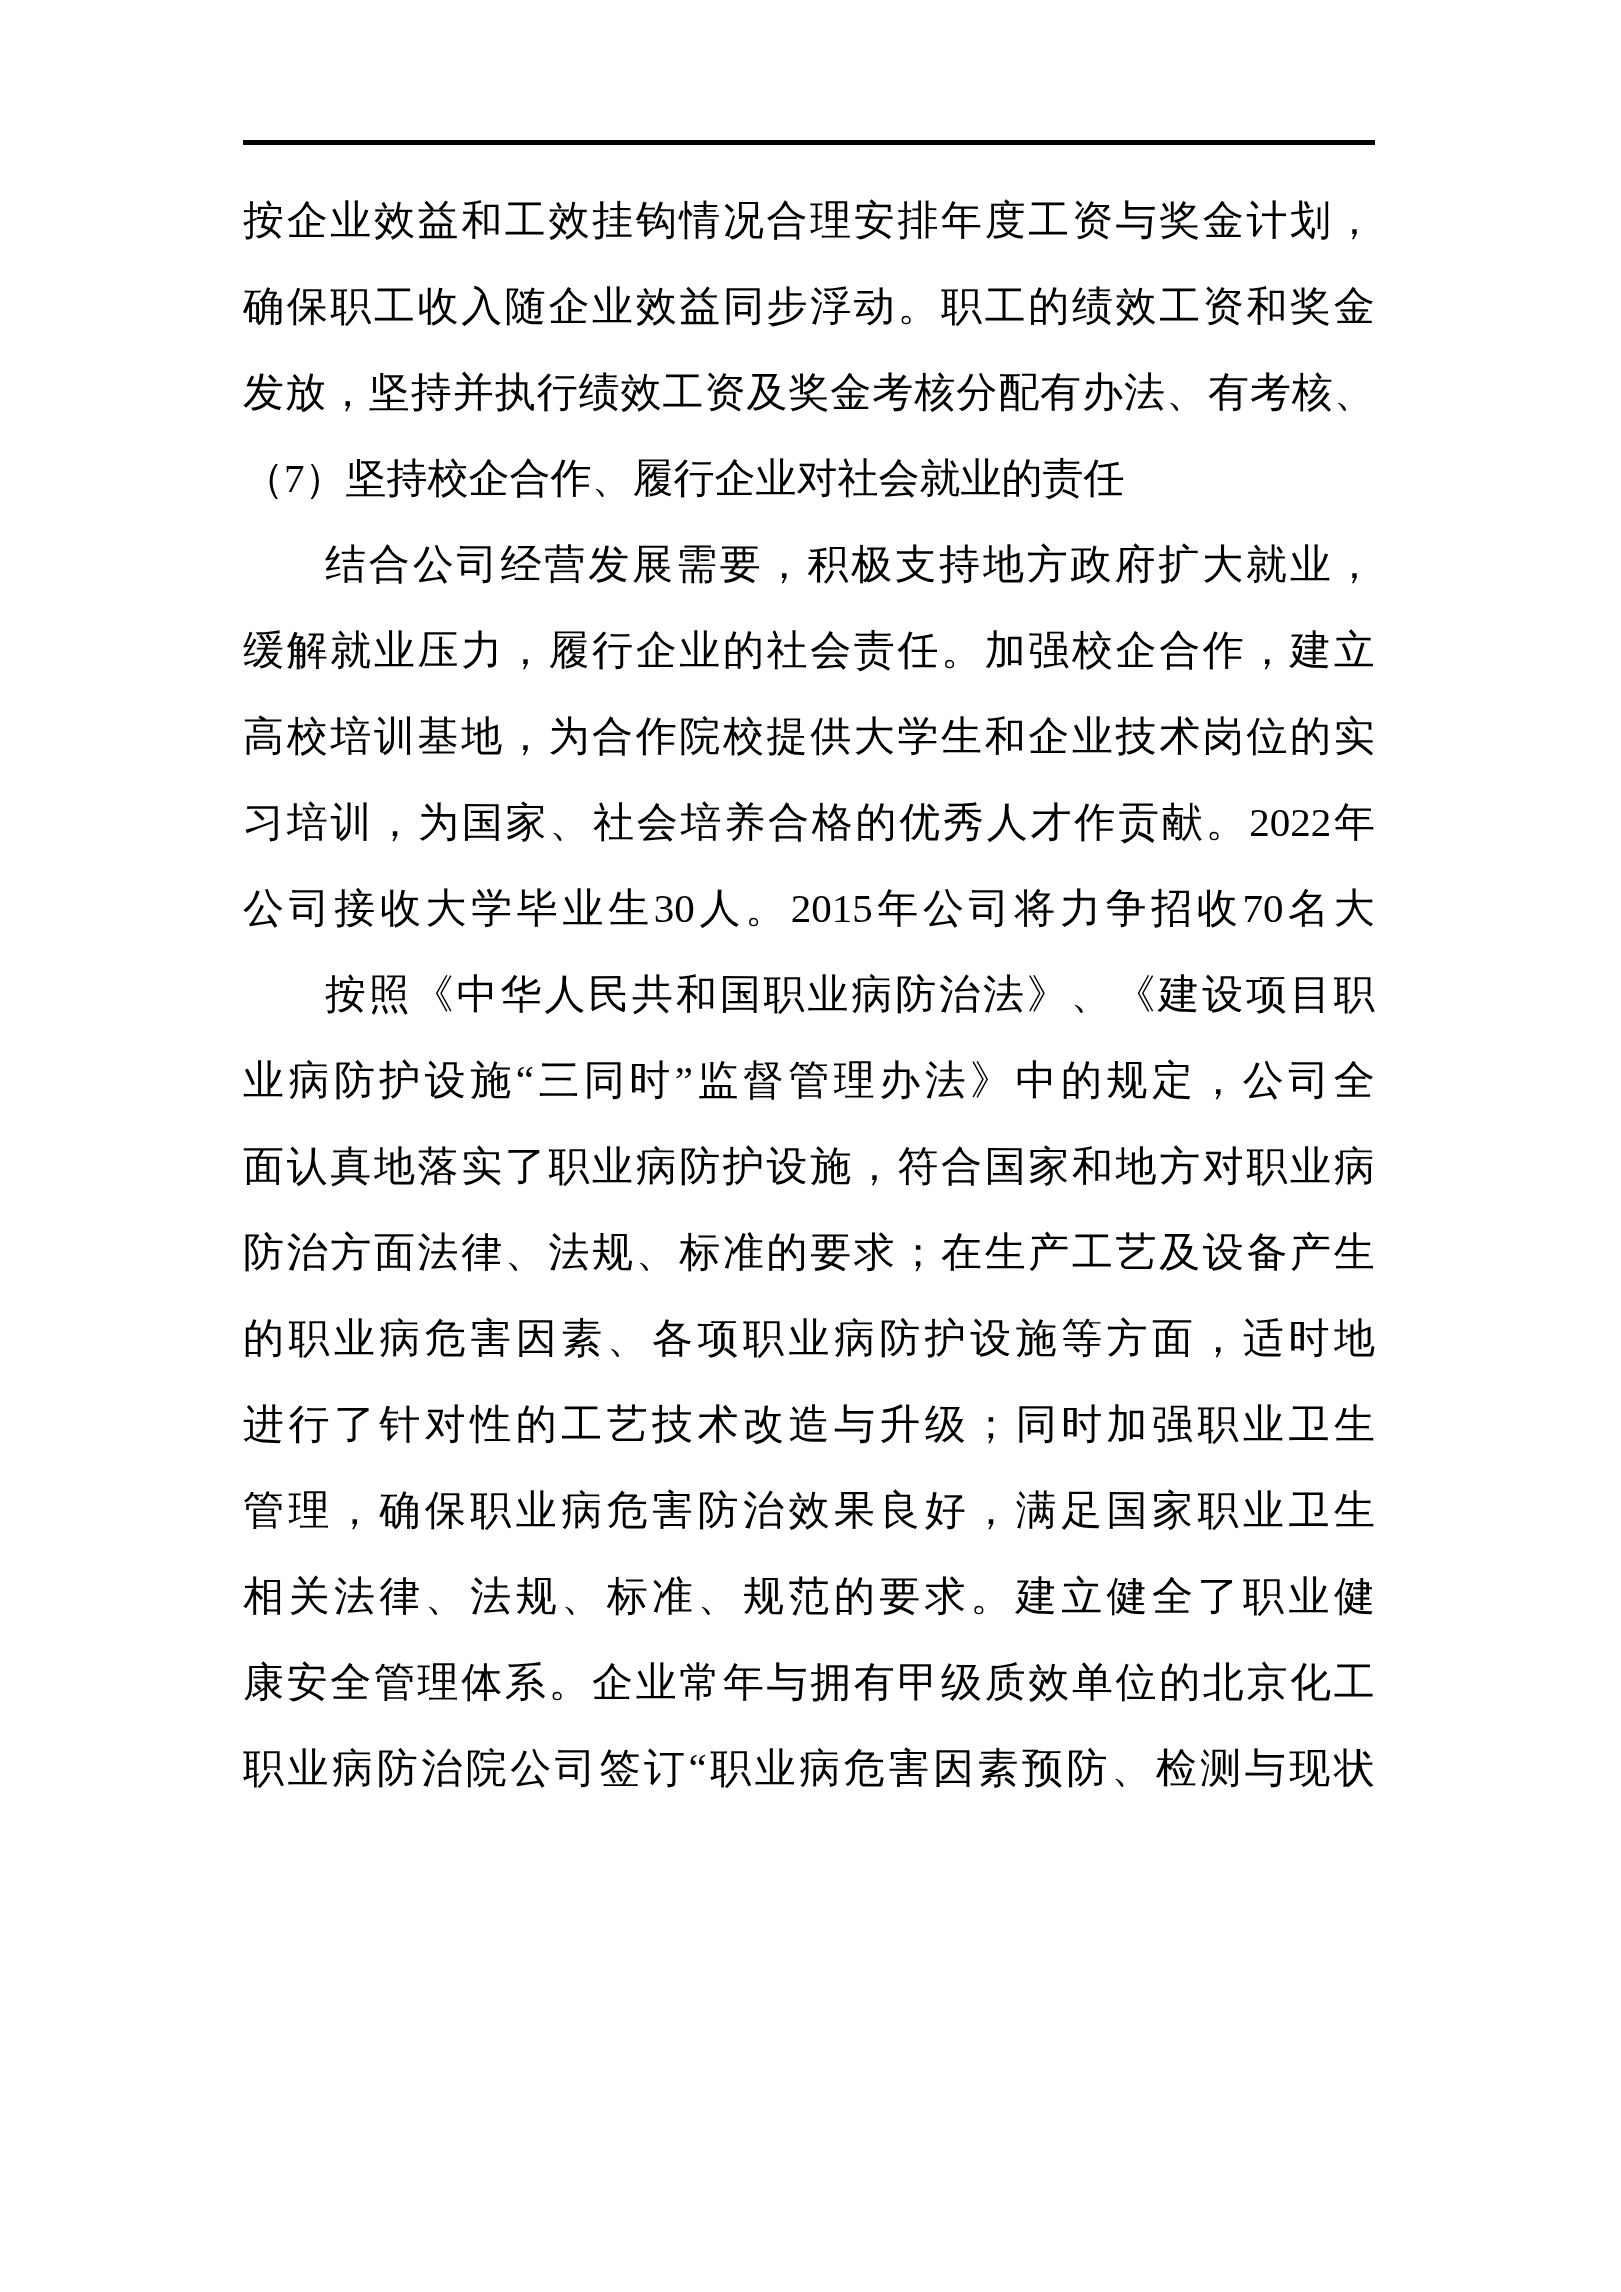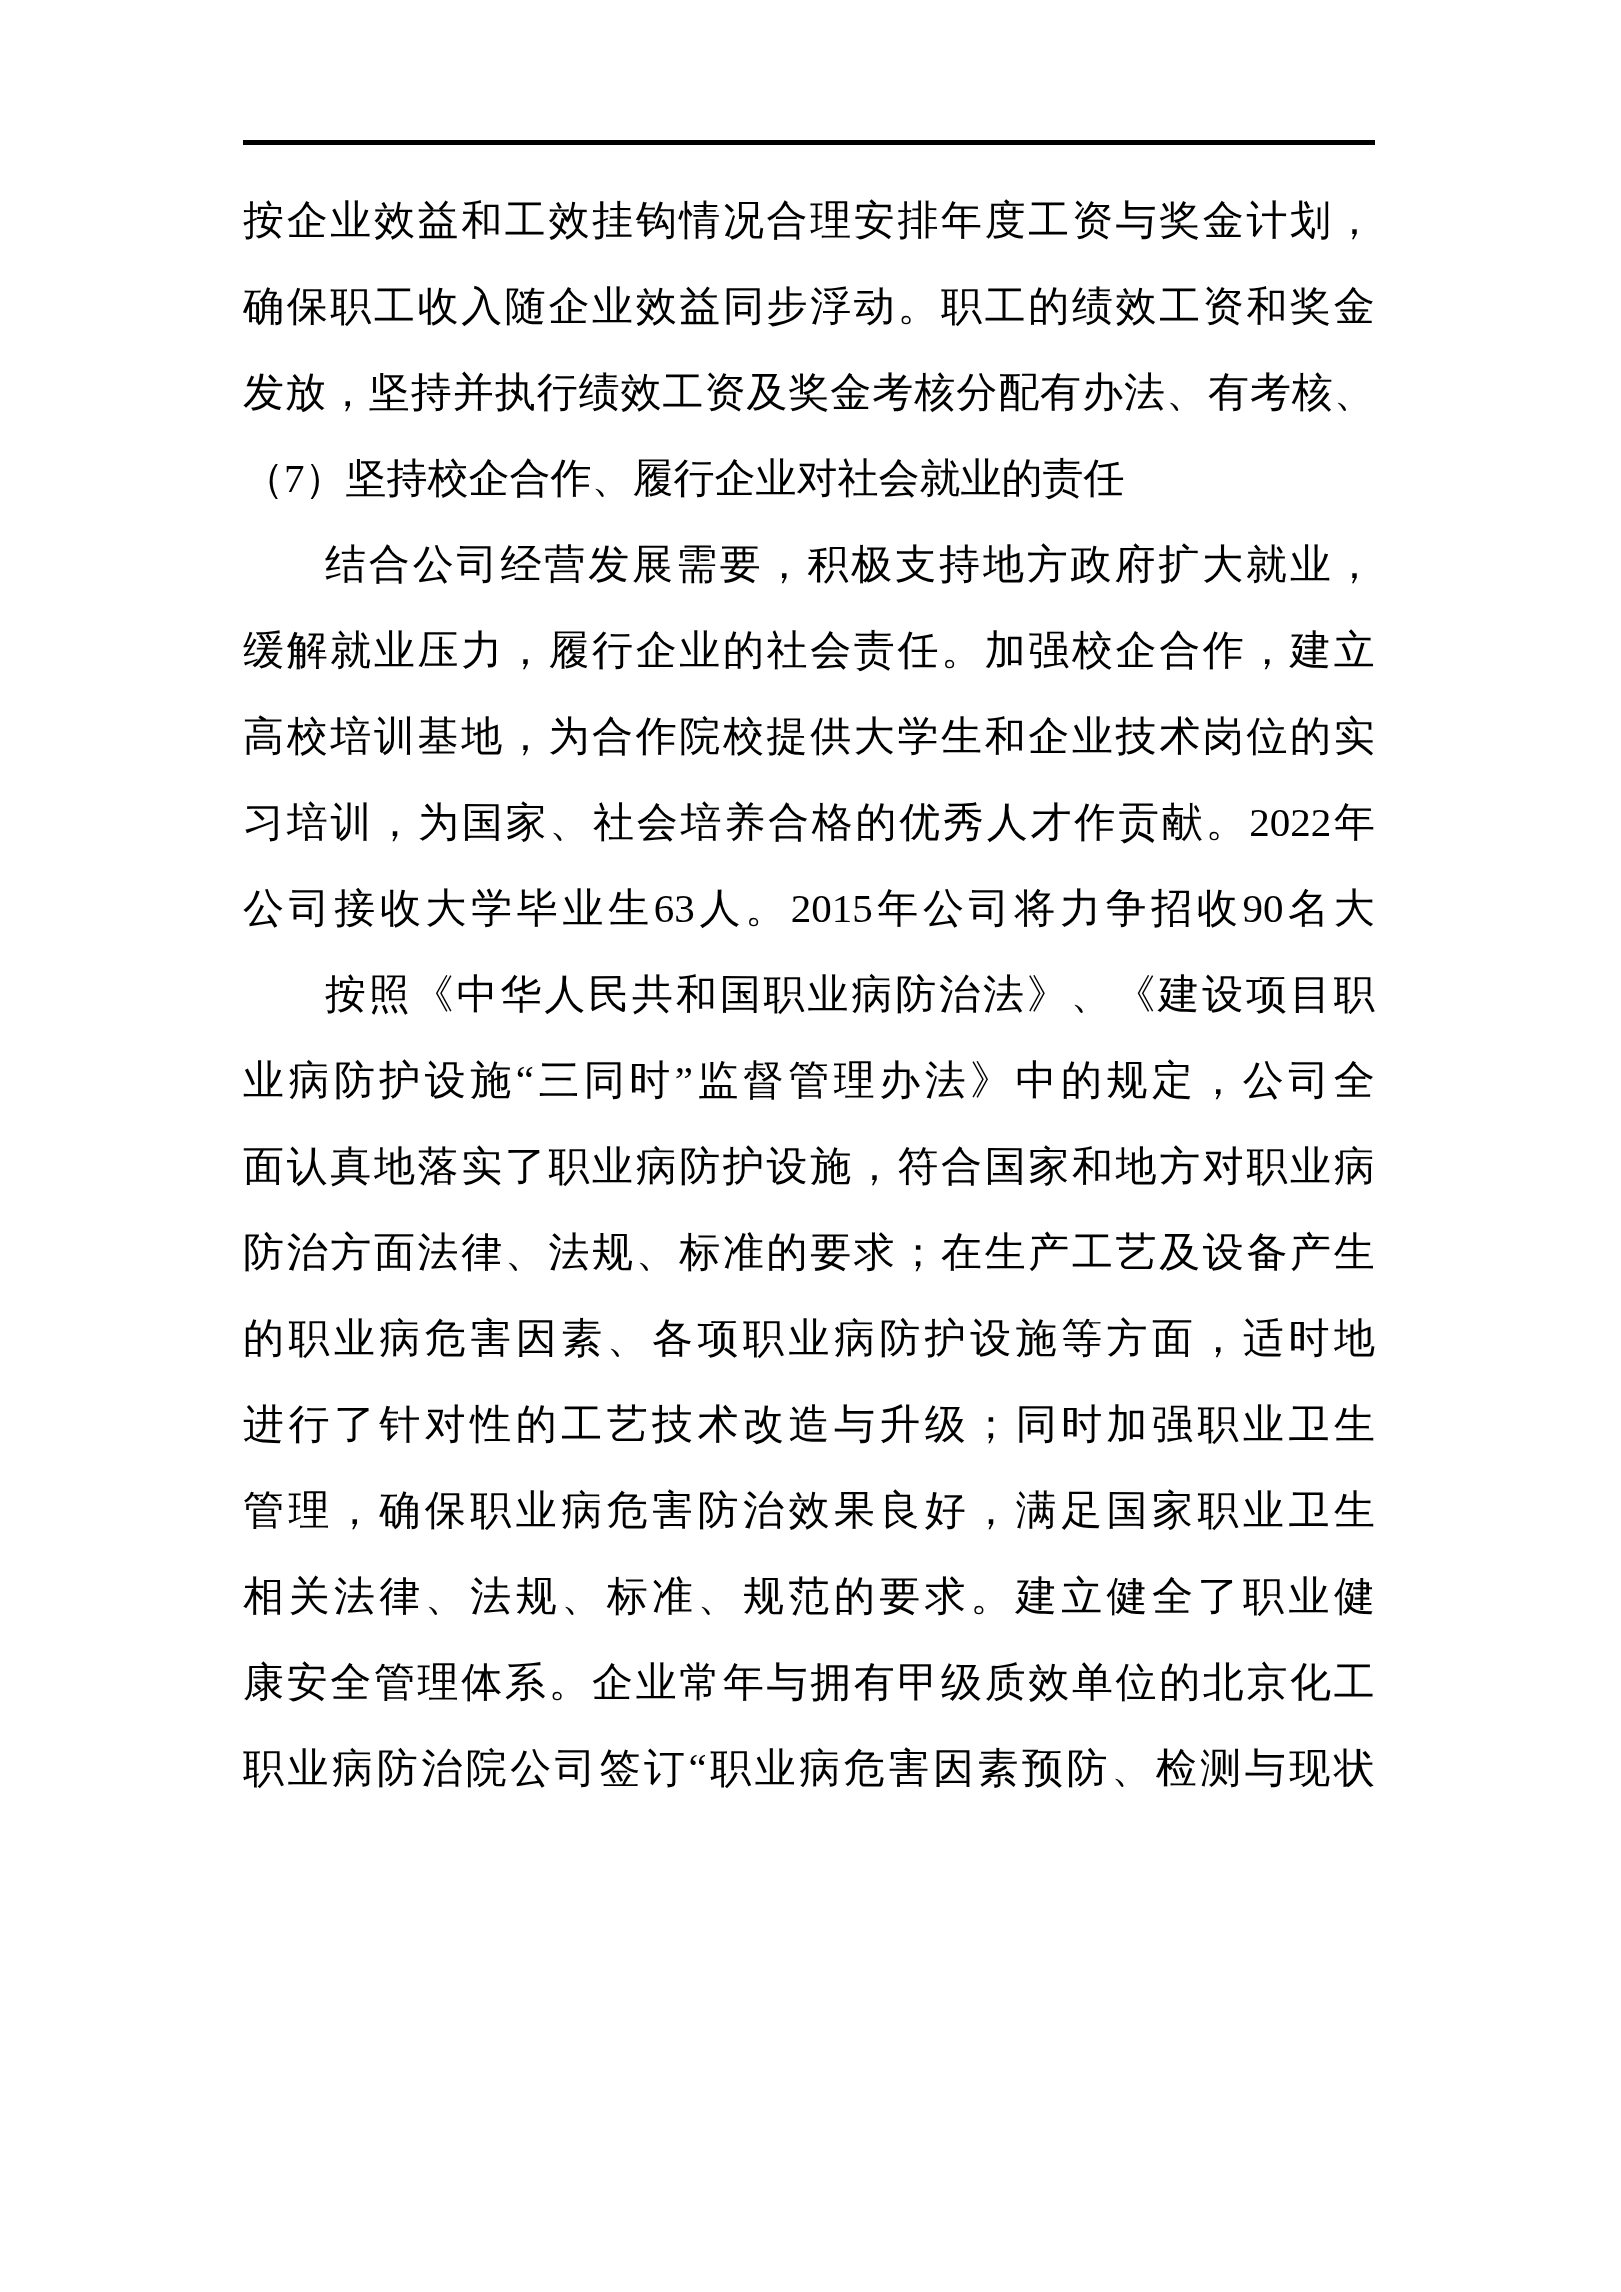--- a/index.html
+++ b/index.html
@@ -256,33 +256,33 @@
       <div class="text-line justify">
         <span>公</span>
         <span>司</span>
         <span>接</span>
         <span>收</span>
         <span>大</span>
         <span>学</span>
         <span>毕</span>
         <span>业</span>
         <span>生</span>
-        <span>63</span>
+        <span>30</span>
         <span>人</span>
         <span>。</span>
         <span>2015</span>
         <span>年</span>
         <span>公</span>
         <span>司</span>
         <span>将</span>
         <span>力</span>
         <span>争</span>
         <span>招</span>
         <span>收</span>
-        <span>90</span>
+        <span>70</span>
         <span>名</span>
         <span>大</span>
       </div>
       <div class="text-line justify" style="padding-left: 82px;">
         <span>按</span>
         <span>照</span>
         <span>《</span>
         <span>中</span>
         <span>华</span>
         <span>人</span>

